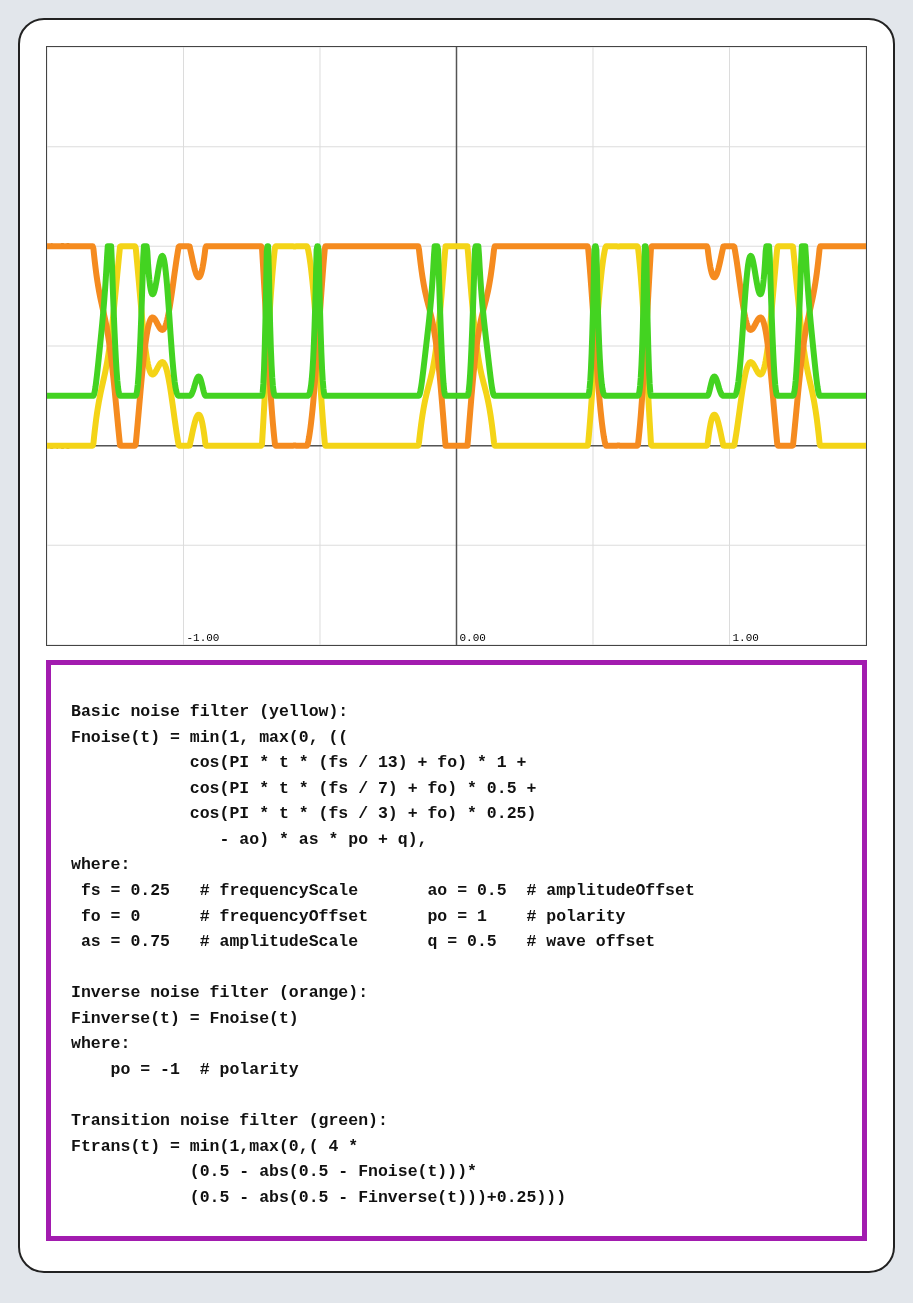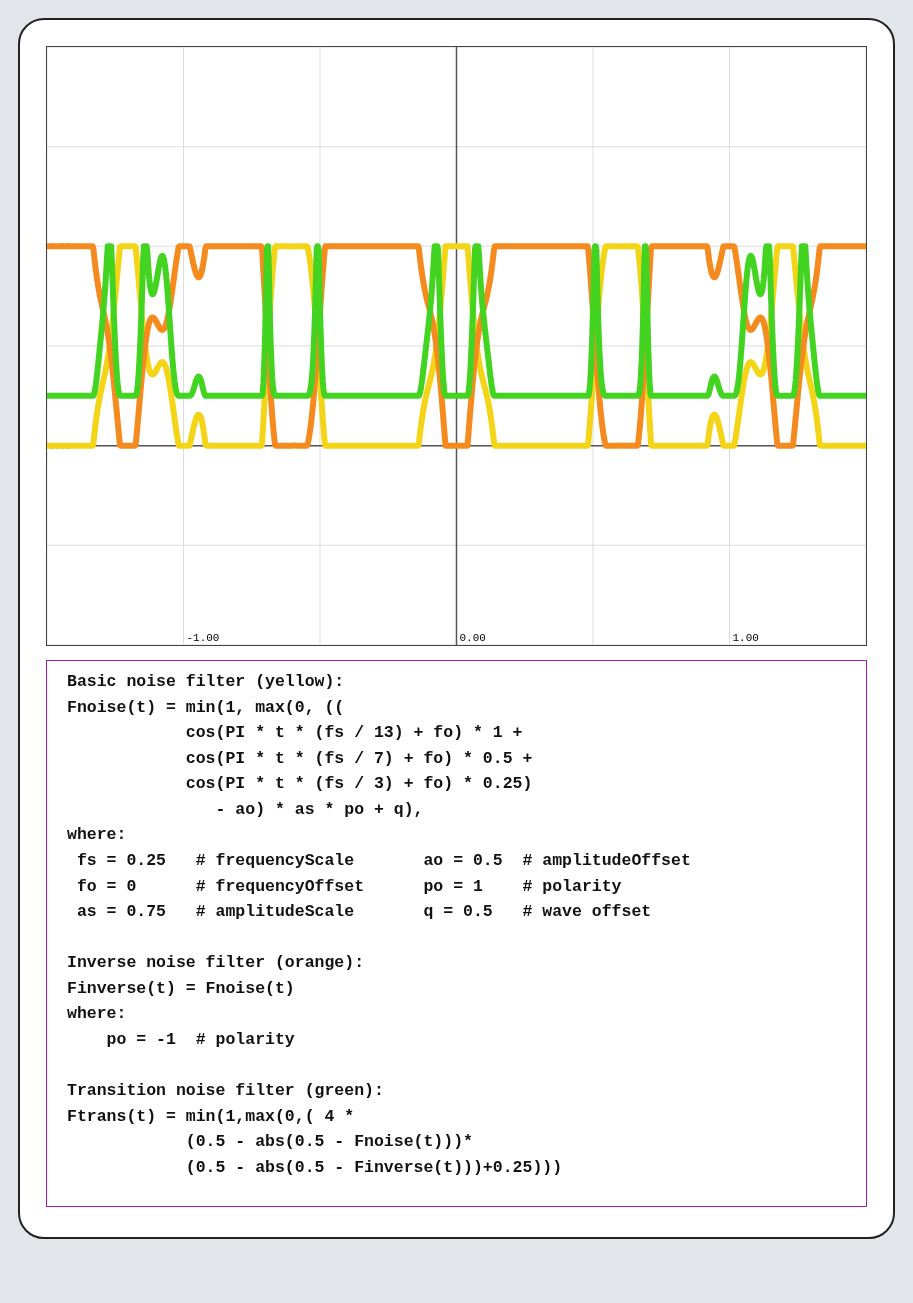--- a/index.html
+++ b/index.html
@@ -38,22 +38,22 @@
   .tick-label {
     font-size: 11px;
     fill: #000;
   }
   .y-tick-label {
     font-size: 9px;
     fill: #a07018;
   }
   .formula-box {
     margin-top: 14px;
-    border: 1px solid #a21caf;
-    padding: 8px 20px 26px 20px;
+    border: 5px solid #a21caf;
+    padding: 34px 20px 26px 20px;
     white-space: pre;
     line-height: 1.55;
     font-size: 16.5px;
     font-weight: 600;
     font-family: ui-monospace, SFMono-Regular, Menlo, Consolas, "Liberation Mono", monospace;
     overflow-x: auto;
   }
 </style>
 </head>
 <body>

